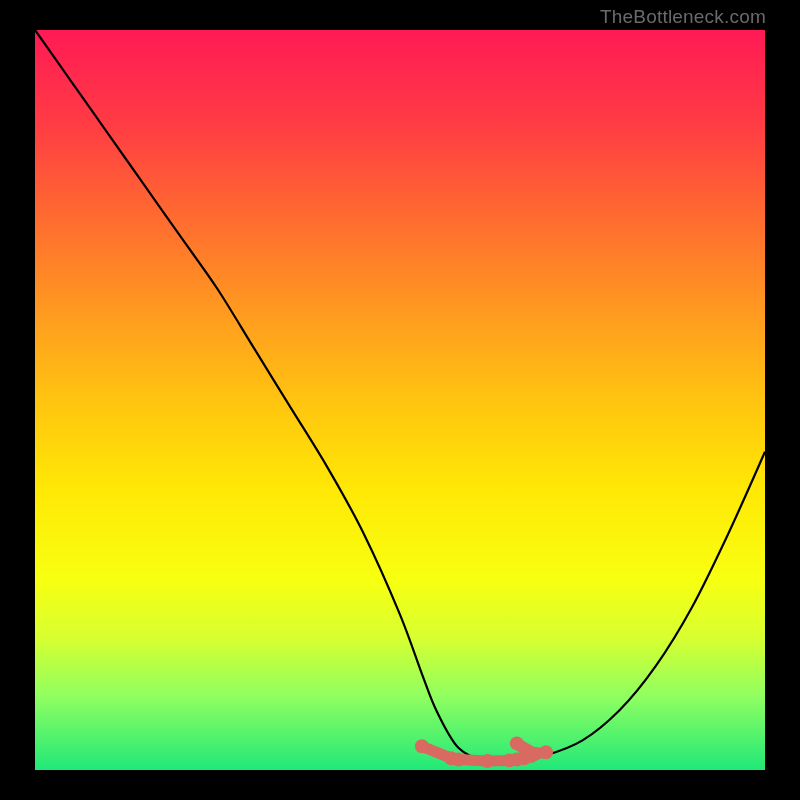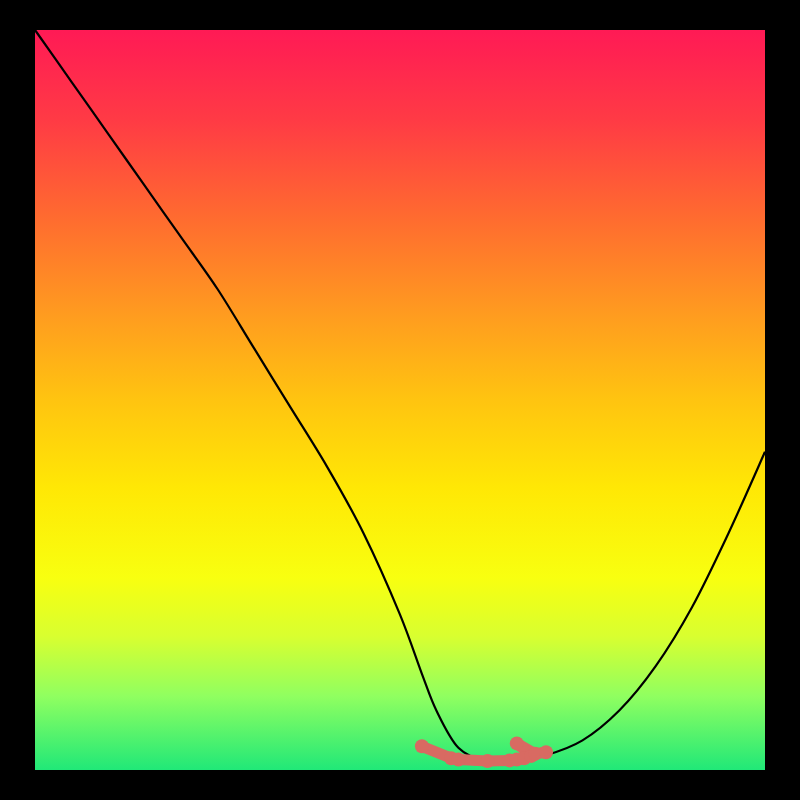--- a/index.html
+++ b/index.html
@@ -52,20 +52,21 @@
     width: 730px;
     height: 740px;
     overflow: visible;
   }
 </style>
 </head>
 <body>
 
 <div class="container">
 
+  <div class="watermark">TheBottleneck.com</div>
 
   <div class="plot-area">
     <svg class="curve" viewBox="0 0 730 740" preserveAspectRatio="none">
       <path id="curve-path" fill="none" stroke="#000000" stroke-width="2.2" d="M 0.0 0.0 C 5.8 8.3, 24.8 35.2, 36.5 51.8 C 48.2 68.4, 61.3 87.0, 73.0 103.6 C 84.7 120.2, 97.8 138.8, 109.5 155.4 C 121.2 172.0, 134.3 190.6, 146.0 207.2 C 157.7 223.8, 170.8 241.2, 182.5 259.0 C 194.2 276.8, 207.3 299.3, 219.0 318.2 C 230.7 337.1, 243.8 358.5, 255.5 377.4 C 267.2 396.3, 280.3 416.5, 292.0 436.6 C 303.7 456.7, 316.8 479.5, 328.5 503.2 C 340.2 526.9, 355.7 562.1, 365.0 584.6 C 374.3 607.1, 381.1 628.4, 386.9 643.8 C 392.7 659.2, 395.7 669.0, 401.5 680.8 C 407.3 692.6, 415.2 709.5, 423.4 717.8 C 431.6 726.1, 444.4 730.2, 452.6 732.6 C 460.8 735.0, 467.5 733.8, 474.5 732.6 C 481.5 731.4, 490.6 726.4, 496.4 725.2 C 502.2 724.0, 502.8 727.6, 511.0 725.2 C 519.2 722.8, 535.8 717.5, 547.5 710.4 C 559.2 703.3, 572.3 692.6, 584.0 680.8 C 595.7 669.0, 608.8 653.0, 620.5 636.4 C 632.2 619.8, 645.3 598.5, 657.0 577.2 C 668.7 555.9, 681.8 528.1, 693.5 503.2 C 705.2 478.3, 724.2 434.8, 730.0 421.8"></path>
       <g id="markers-group">
           <line x1="500.1" y1="723.7" x2="511.0" y2="722.2" stroke="#d86a62" stroke-width="11" stroke-linecap="round"></line>
           <line x1="481.8" y1="713.4" x2="500.1" y2="723.7" stroke="#d86a62" stroke-width="11" stroke-linecap="round"></line>
           <line x1="496.4" y1="725.9" x2="481.8" y2="713.4" stroke="#d86a62" stroke-width="11" stroke-linecap="round"></line>
           <line x1="489.1" y1="728.2" x2="496.4" y2="725.9" stroke="#d86a62" stroke-width="11" stroke-linecap="round"></line>
           <line x1="481.8" y1="729.6" x2="489.1" y2="728.2" stroke="#d86a62" stroke-width="11" stroke-linecap="round"></line>

